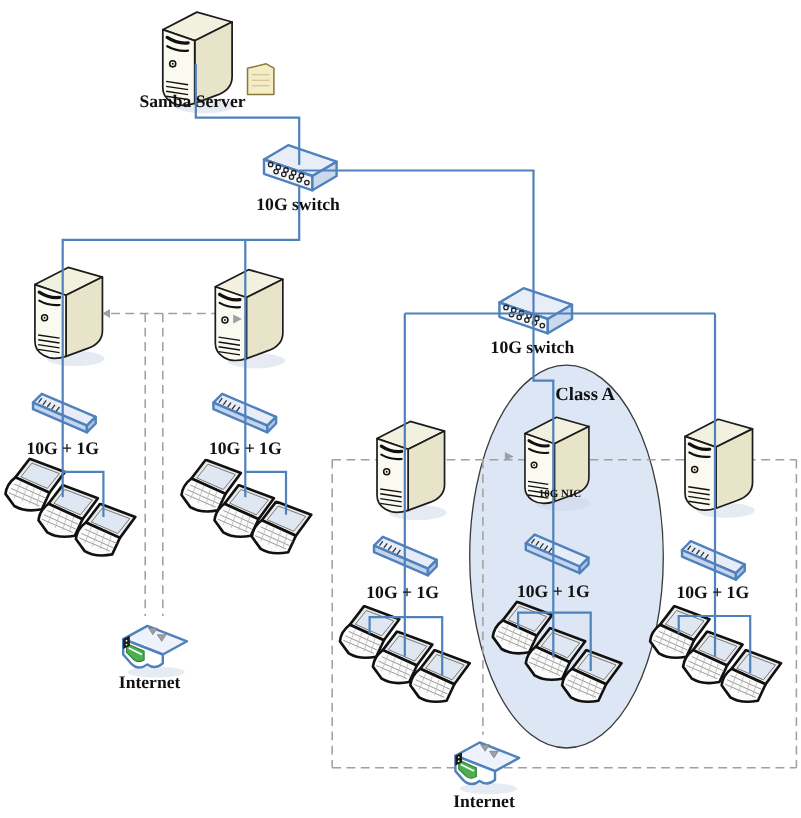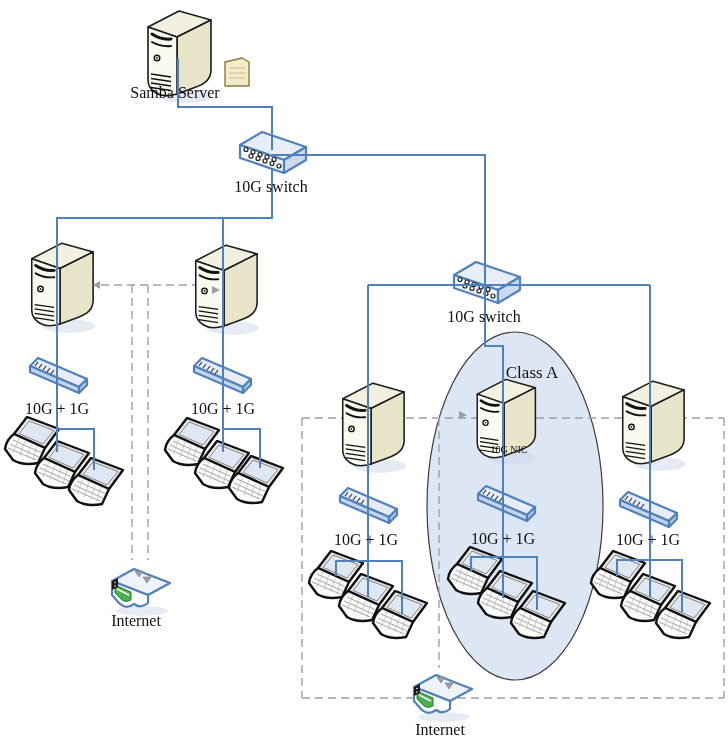--- a/index.html
+++ b/index.html
@@ -1,18 +1,18 @@
 <!DOCTYPE html>
 <html><head>
 <meta charset="utf-8">
 <style>
   html,body{margin:0;padding:0;background:#fff;}
   .canvas{
     position:relative;width:728px;height:744px;background:#ffffff;
-    font-family:"Liberation Serif","DejaVu Serif",serif;overflow:hidden;
+    font-family:"Liberation Serif","DejaVu Serif",serif;overflow:hidden;font-weight:bold;
   }
   .layer{position:absolute;left:0;top:0;}
   .lbl{
     position:absolute;text-align:center;color:#111;
     font-size:16px;line-height:1.1;white-space:nowrap;
   }
   .lbl.small{font-size:10px;}
   .lbl.classa{font-size:17px;}
 </style>
 </head>
@@ -167,19 +167,19 @@
   <div class="lbl" style="left:85px;top:84px;width:180px;">Samba Server</div>
   <div class="lbl" style="left:201px;top:178px;width:140px;">10G switch</div>
   <div class="lbl" style="left:414px;top:308px;width:140px;">10G switch</div>
 
   <div class="lbl" style="left:0px;top:400px;width:114px;">10G + 1G</div>
   <div class="lbl" style="left:166px;top:400px;width:114px;">10G + 1G</div>
   <div class="lbl" style="left:309px;top:531px;width:114px;">10G + 1G</div>
   <div class="lbl" style="left:446px;top:530px;width:114px;">10G + 1G</div>
   <div class="lbl" style="left:591px;top:531px;width:114px;">10G + 1G</div>
 
-  <div class="lbl classa" style="left:482px;top:350px;width:100px;margin-top:14px;">Class A</div>
+  <div class="lbl classa" style="left:482px;top:350px;width:100px;">Class A</div>
   <div class="lbl small" style="left:479px;top:444px;width:60px;">10G NIC</div>
 
   <div class="lbl" style="left:76px;top:612px;width:120px;">Internet</div>
   <div class="lbl" style="left:380px;top:721px;width:120px;">Internet</div>
 
 </div>
 
 </body></html>

